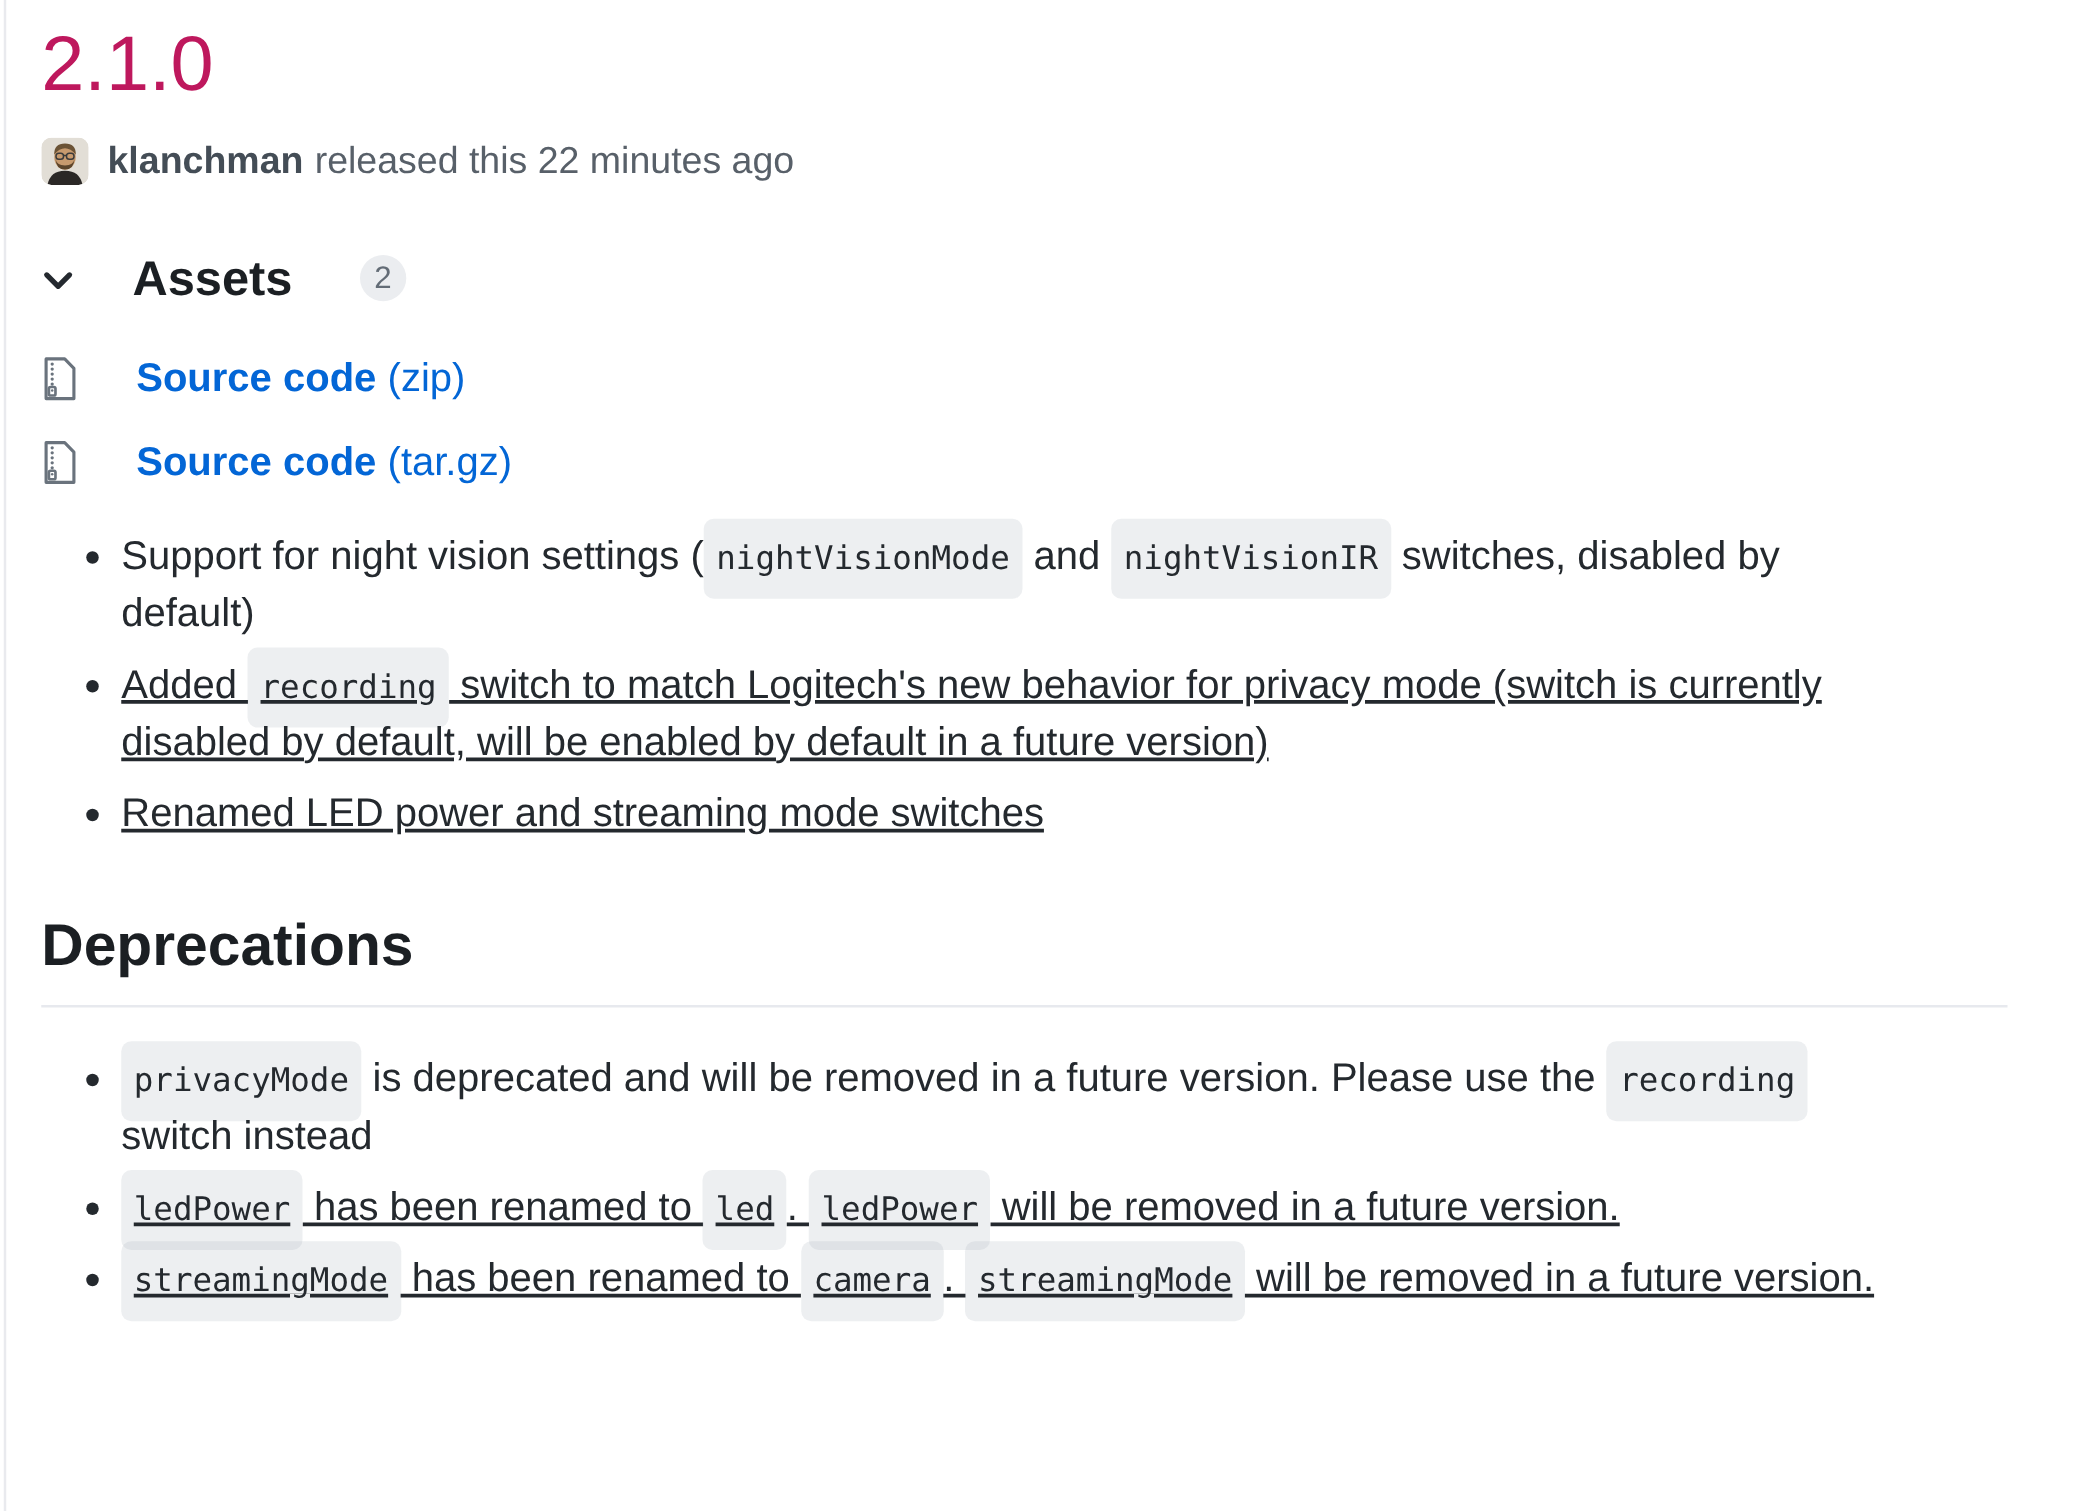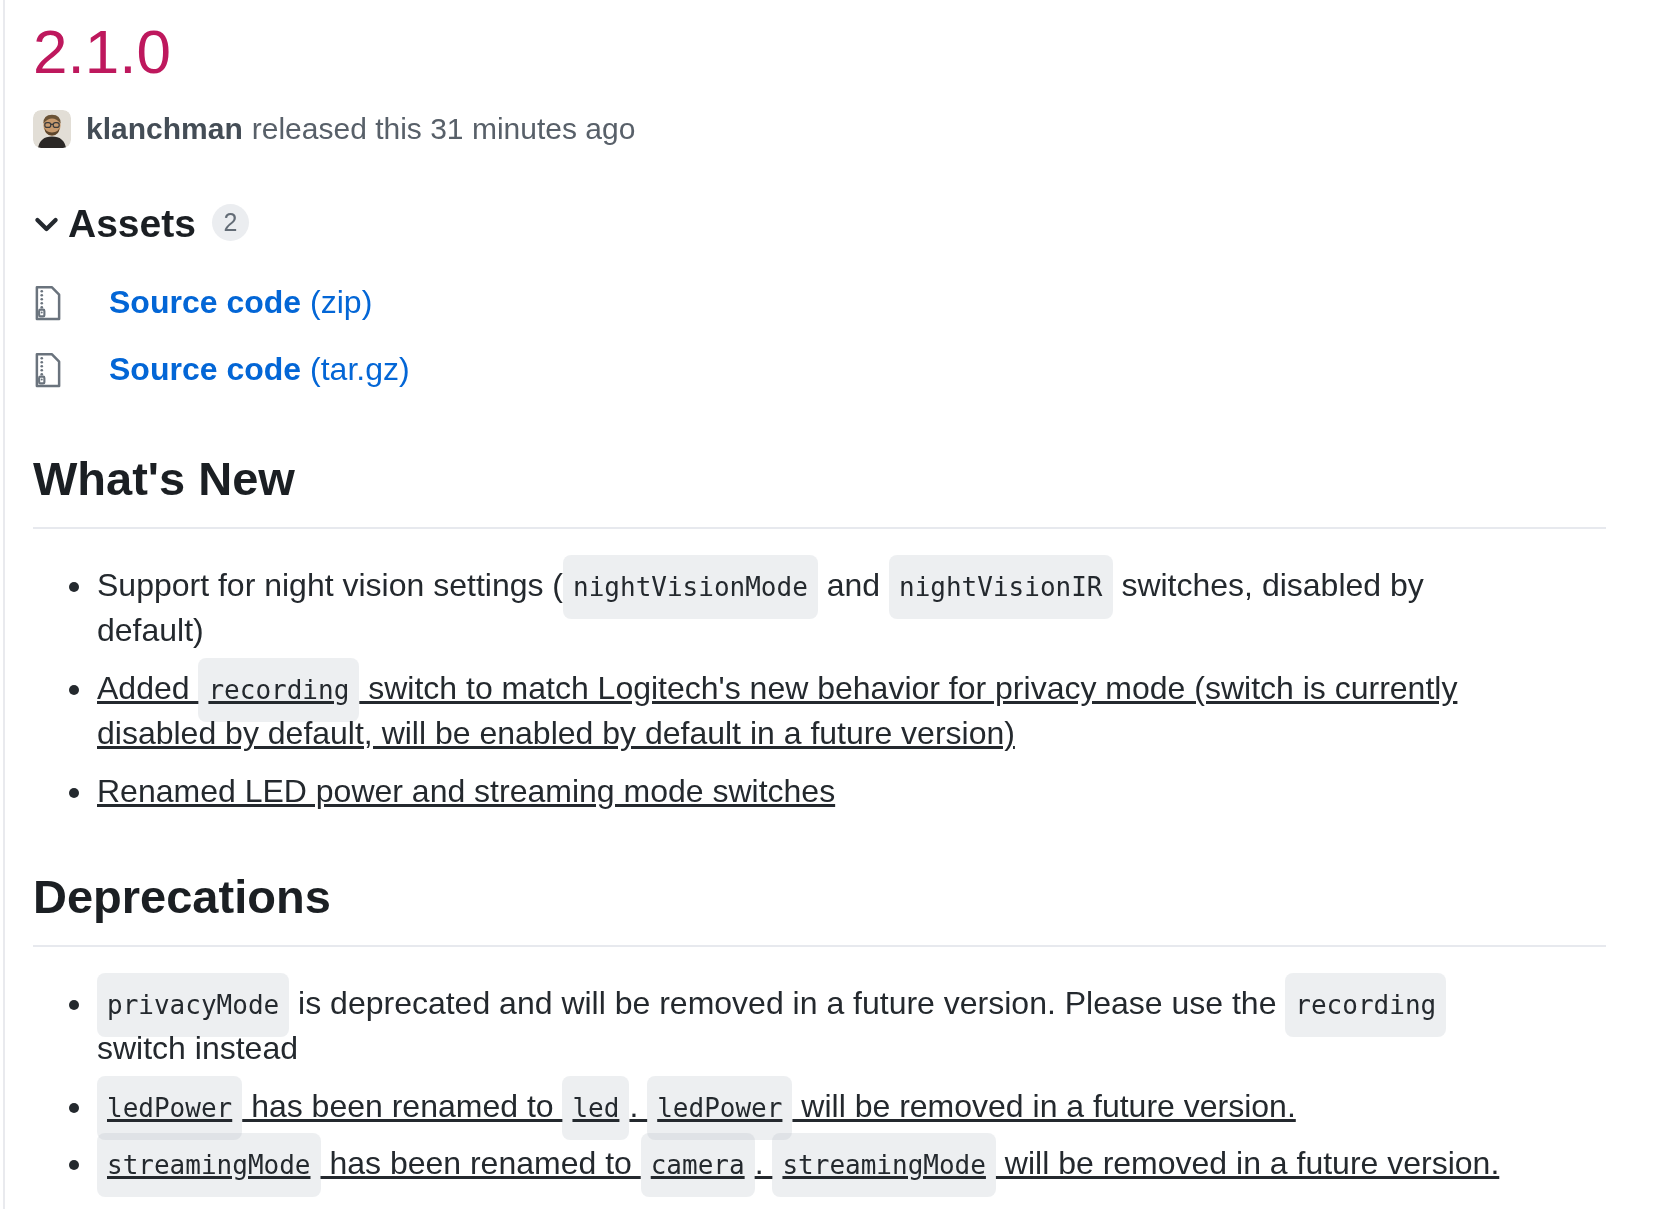--- a/index.html
+++ b/index.html
@@ -56,20 +56,21 @@
     margin-right: 9px;
     cursor: pointer;
   }
 
   
   .assets-section { margin-top: 54px; }
   .assets-header {
     display: flex;
     align-items: center;
     cursor: pointer;
+    gap: 38px;
   }
   .assets-chevron {
     width: 27px; height: 27px;
     margin-right: 8px;
     flex: 0 0 auto;
   }
   .assets-title {
     font-size: 39px;
     font-weight: 700;
     color: #1b1f23;
@@ -171,21 +172,21 @@
           <ellipse cx="19" cy="15.5" rx="8.6" ry="10.2" fill="#c79a6e"></ellipse>
           <path d="M10.4 13.5 Q10.2 4.8 19 4.8 Q27.8 4.8 27.6 13.5 Q23.5 8.6 19 8.6 Q14.5 8.6 10.4 13.5 Z" fill="#6b5336"></path>
           <path d="M11.4 17 Q11.8 25.6 19 25.6 Q26.2 25.6 26.6 17 Q25.8 22.2 19 22.4 Q12.2 22.2 11.4 17 Z" fill="#5c452c"></path>
           <rect x="11.8" y="12.6" width="6" height="4.8" rx="2.2" fill="none" stroke="#3b3b3b" stroke-width="1.2"></rect>
           <rect x="20.2" y="12.6" width="6" height="4.8" rx="2.2" fill="none" stroke="#3b3b3b" stroke-width="1.2"></rect>
           <path d="M17.8 14.4 h2.4" stroke="#3b3b3b" stroke-width="1.2" fill="none"></path>
         </g>
       </svg>
     </span>
     <span class="author-name">klanchman</span>
-    <span>released this</span>&nbsp;<span>31 minutes ago</span>
+    <span>released this</span>&nbsp;<span>22 minutes ago</span>
   </div>
 
   <div class="assets-section">
     <div class="assets-header">
       <svg class="assets-chevron" viewBox="0 0 16 16">
         <path d="M2.6 5.3 L8 10.7 L13.4 5.3" fill="none" stroke="#24292f" stroke-width="2.5" stroke-linecap="round" stroke-linejoin="round"></path>
       </svg>
       <span class="assets-title">Assets</span>
       <span class="assets-counter">2</span>
     </div>
@@ -219,21 +220,20 @@
     </svg>
     <a class="asset-link">
       <span class="asset-name">Source code</span><span class="asset-format">(tar.gz)</span>
     </a>
   </div>
 </div>
   </div>
 
   <div class="markdown-body" id="markdown-body">
       <div class="md-section">
-        <h2 class="md-h2">What's New</h2>
         <ul class="md-ul">
           <li class="md-li">Support for night vision settings (<code class="inline-code">nightVisionMode</code> and <code class="inline-code">nightVisionIR</code> switches, disabled by default)</li>
           <li class="md-li">Added <code class="inline-code">recording</code> switch to match Logitech's new behavior for privacy mode (switch is currently disabled by default, will be enabled by default in a future version)</li>
           <li class="md-li">Renamed LED power and streaming mode switches</li>
         </ul>
       </div>
       <div class="md-section">
         <h2 class="md-h2">Deprecations</h2>
         <ul class="md-ul">
           <li class="md-li"><code class="inline-code">privacyMode</code> is deprecated and will be removed in a future version. Please use the <code class="inline-code">recording</code> switch instead</li>

